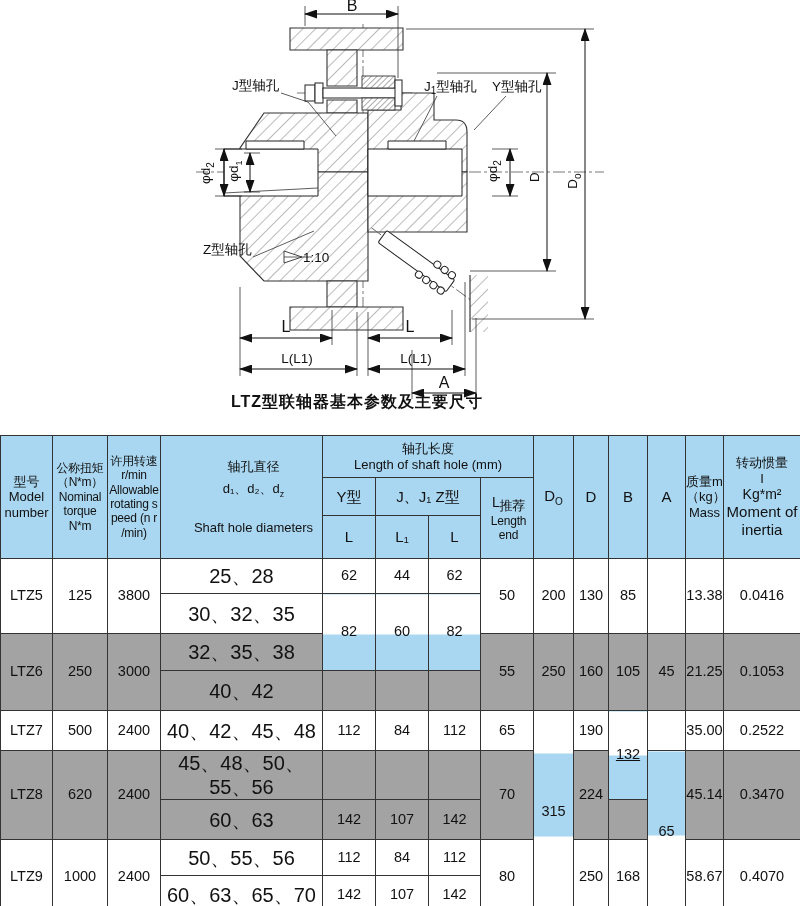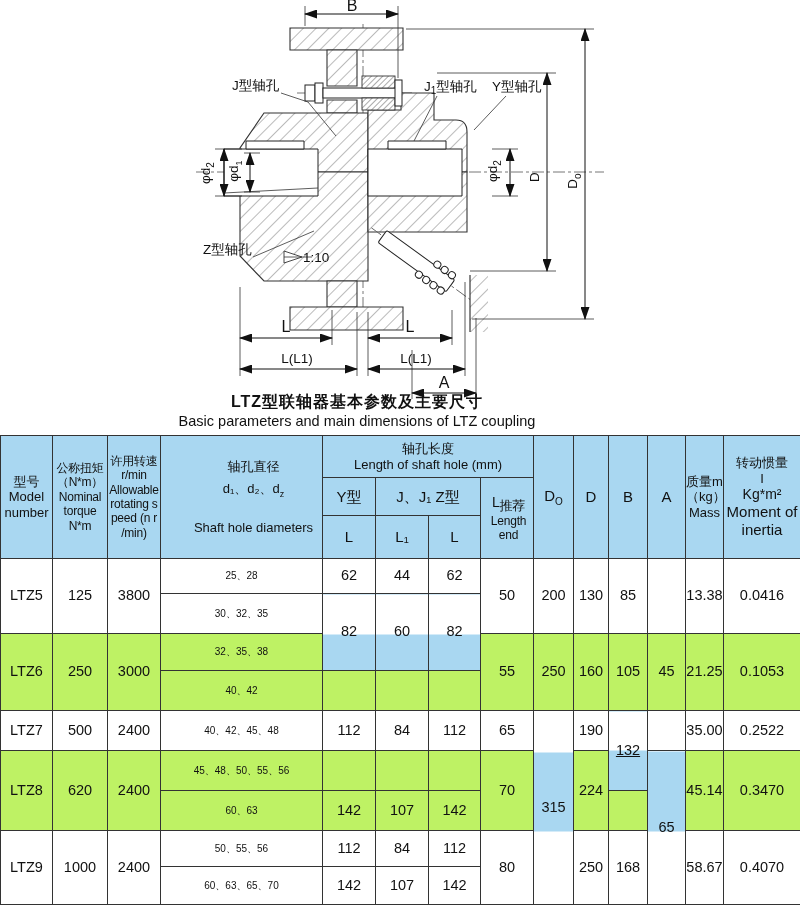--- a/index.html
+++ b/index.html
@@ -10,22 +10,22 @@
   .title-zh{font-size:16px;font-weight:600;letter-spacing:1px;}
   .title-en{font-size:14.5px;font-weight:400;}
   table.params{position:absolute;top:435px;left:0;width:800px;border-collapse:collapse;
                table-layout:fixed;font-size:14.5px;}
   table.params td,table.params th{border:1px solid #333;padding:0;vertical-align:middle;
                text-align:center;font-weight:normal;overflow:hidden;line-height:1.2;}
   th{background:#a9d7f1;font-size:13px;}
   th .ln{display:block;}
   th.left,td.bores{text-align:left;}
   th.left{padding-left:6px;}
-  td.bores{padding-left:11px;font-size:10px;}
-  .bl{background:#bef264;}
+  td.bores{padding-left:11px;font-size:20px;}
+  .bl{background:#a3a3a3;}
   .g8260{background:linear-gradient(to bottom,#fff 0 52%,#a9d7f1 52% 100%);}
   .g315{background:linear-gradient(to bottom,#fff 0 21%,#a9d7f1 21% 62%,#fff 62% 100%);}
   .g132{background:linear-gradient(to bottom,#fff 0 50%,#a9d7f1 50% 100%);text-decoration:underline;}
   .g65{background:linear-gradient(to bottom,#a9d7f1 0 52%,#fff 52% 100%);}
   .small{font-size:12px;letter-spacing:-0.2px;}
   .big{font-size:15px;}
   sub{font-size:9px;}
   
   .metal{fill:url(#hatch);stroke:#333;stroke-width:1.1;}
   .white{fill:#fff;stroke:#222;stroke-width:1;}
@@ -184,21 +184,20 @@
       <line class="dim" x1="368" y1="369" x2="465" y2="369" marker-start="url(#ma)" marker-end="url(#ma)"></line>
       <text class="dt" x="416" y="363" text-anchor="middle">L(L1)</text>
 
       <line class="dim" x1="412" y1="393" x2="476" y2="393" marker-start="url(#ma)" marker-end="url(#ma)"></line>
       <text class="dim-big" x="444" y="388" text-anchor="middle">A</text>
     </g>
   </svg>
 
   <div class="titles">
     <div class="title-zh">LTZ型联轴器基本参数及主要尺寸</div>
-    <div class="title-en">Basic parameters and main dimensions of LTZ coupling</div>
   </div>
 
   <table class="params">
     <colgroup>
       <col style="width:52px">
         <col style="width:55px">
         <col style="width:53px">
         <col style="width:162px">
       <col style="width:53px">
         <col style="width:53px">

